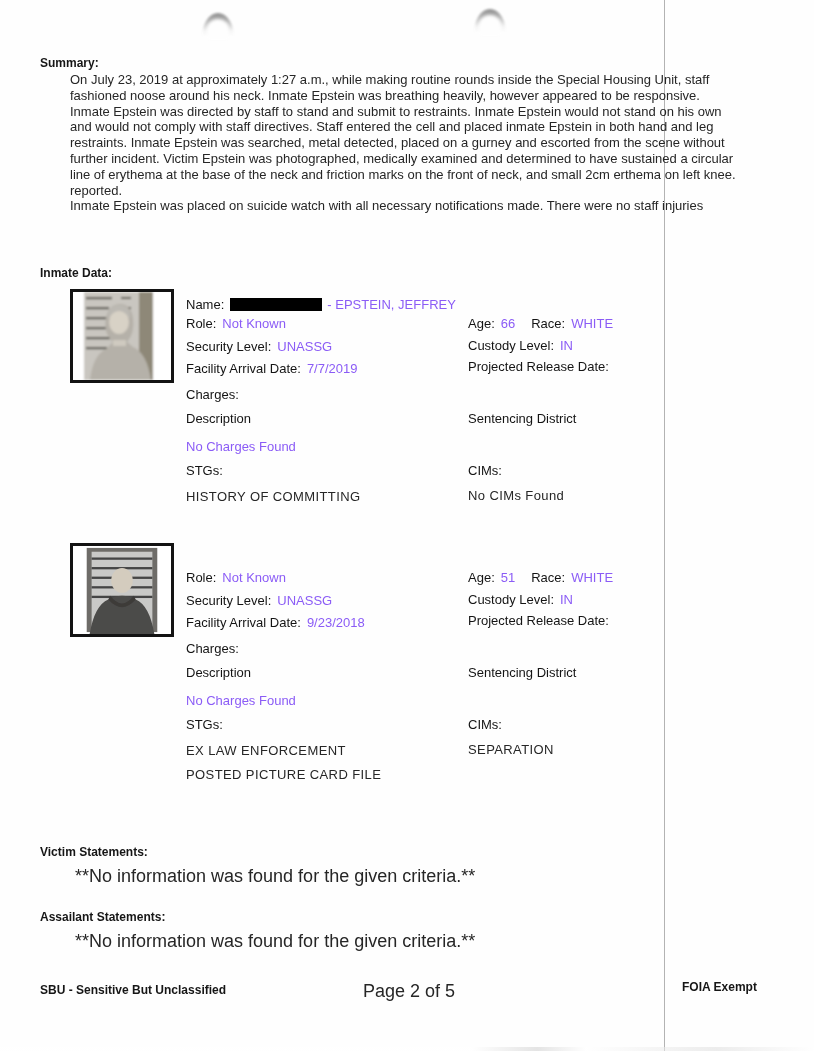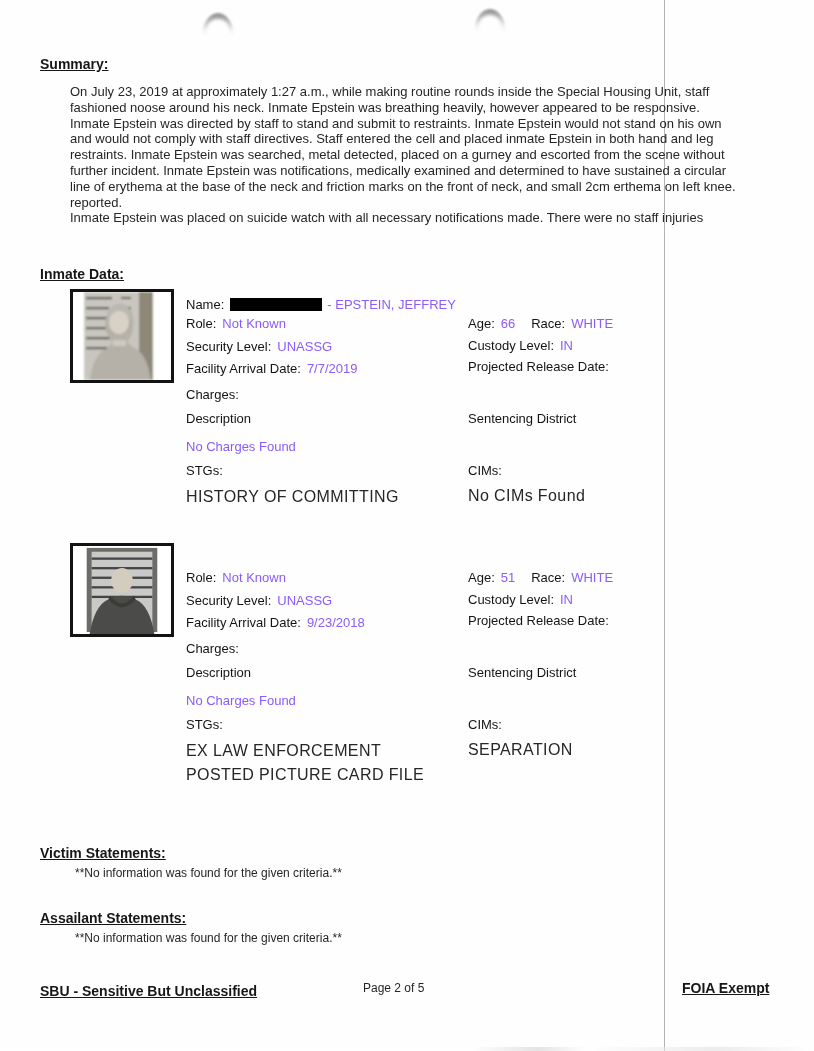--- a/index.html
+++ b/index.html
@@ -18,43 +18,43 @@
     border-radius:16px 16px 0 0 / 24px 24px 0 0;
     background:linear-gradient(to bottom,#8d8d8d 0%,#bdbdbd 38%,#f4f4f4 72%,#ffffff 100%);
     filter:blur(1.2px);}
   .arc::after{content:'';position:absolute;left:5px;right:5px;top:6px;bottom:-3px;
     background:#fefefe;border-radius:50% 50% 0 0;filter:blur(1px);}
   .arc1{left:202px;top:13px;}
   .arc2{left:474px;top:9px;}
   .bottom-edge{position:absolute;left:0;right:0;bottom:0;height:4px;opacity:.55;
     background:linear-gradient(to right,#fff 0%,#fff 58%,#cfcfcf 66%,#fff 72%,#dedede 88%,#fff 100%);}
 
-  .h{position:absolute;font-size:14px;font-weight:bold;color:#161616;white-space:nowrap;text-decoration:underline;}
-  .body-text{position:absolute;font-size:12px;color:#262626;white-space:nowrap;}
+  .h{position:absolute;font-size:12px;font-weight:bold;color:#161616;white-space:nowrap;}
+  .body-text{position:absolute;font-size:18px;color:#262626;white-space:nowrap;}
 
   
   .summary-heading{left:40px;top:56px;}
-  .summary-para{position:absolute;left:70px;top:84px;width:700px;font-size:13px;color:#262626;}
+  .summary-para{position:absolute;left:70px;top:72px;width:700px;font-size:13px;color:#262626;}
   .sum-line{line-height:15.8px;white-space:nowrap;}
   .redact{display:inline-block;background:#000;height:13px;vertical-align:-2px;}
   .sum-redact{width:104px;margin-left:2px;}
   .name-redact{width:92px;margin-right:5px;vertical-align:-2px;}
 
   
   .inmate-heading{left:40px;top:266px;}
   .inmate-block{position:absolute;left:0;width:814px;height:250px;}
   .photo{position:absolute;left:70px;top:0;width:104px;height:94px;border:3px solid #131313;
     background:#fff;box-sizing:border-box;}
   .photo svg{display:block;width:100%;height:100%;}
   .row{position:absolute;left:186px;font-size:13px;white-space:nowrap;color:#262626;}
   .row.c2{left:468px;}
   .lbl{font-weight:normal;color:#141414;margin-right:6px;}
   .val{color:#8b5cf6;}
   .gap{display:inline-block;width:16px;}
-  .lines{position:absolute;left:186px;font-size:16px;color:#262626;}
+  .lines{position:absolute;left:186px;font-size:13px;color:#262626;}
   .lines.c2{left:468px;}
   .cap-line{line-height:24px;letter-spacing:0.4px;white-space:nowrap;}
 
   
   .victim-heading{left:40px;top:845px;}
   .victim-body{left:75px;top:866px;}
   .assailant-heading{left:40px;top:910px;}
   .assailant-body{left:75px;top:931px;}
 
   
@@ -72,21 +72,21 @@
   <div class="arc arc2"></div>
   <div class="bottom-edge"></div>
 
   <div class="h summary-heading">Summary:</div>
   <div class="summary-para">
       <div class="sum-line">On July 23, 2019 at approximately 1:27 a.m., while making routine rounds inside the Special Housing Unit, staff</div>
       <div class="sum-line">fashioned noose around his neck. Inmate Epstein was breathing heavily, however  appeared to be responsive.</div>
       <div class="sum-line">Inmate Epstein was directed by staff to stand and submit to restraints. Inmate Epstein would not stand on his own</div>
       <div class="sum-line">and would not comply with staff directives. Staff entered the cell and placed inmate Epstein in both hand and leg</div>
       <div class="sum-line">restraints. Inmate Epstein was searched, metal detected, placed on a gurney and escorted from the scene without</div>
-      <div class="sum-line">further incident. Inmate Epstein was notifications, medically examined and determined to have sustained a circular</div>
+      <div class="sum-line">further incident. Victim Epstein was photographed, medically examined and determined to have sustained a circular</div>
       <div class="sum-line">line of erythema at the base of the neck and friction marks on the front of neck, and small 2cm erthema on left knee.</div>
       <div class="sum-line">reported.</div>
       <div class="sum-line">Inmate Epstein was placed on suicide watch with all necessary notifications made. There were no staff injuries</div>
     </div>
 
   <div class="h inmate-heading">Inmate Data:</div>
   <div>
   <div class="inmate-block" style="top: 289px;">
     <div class="photo">
 

